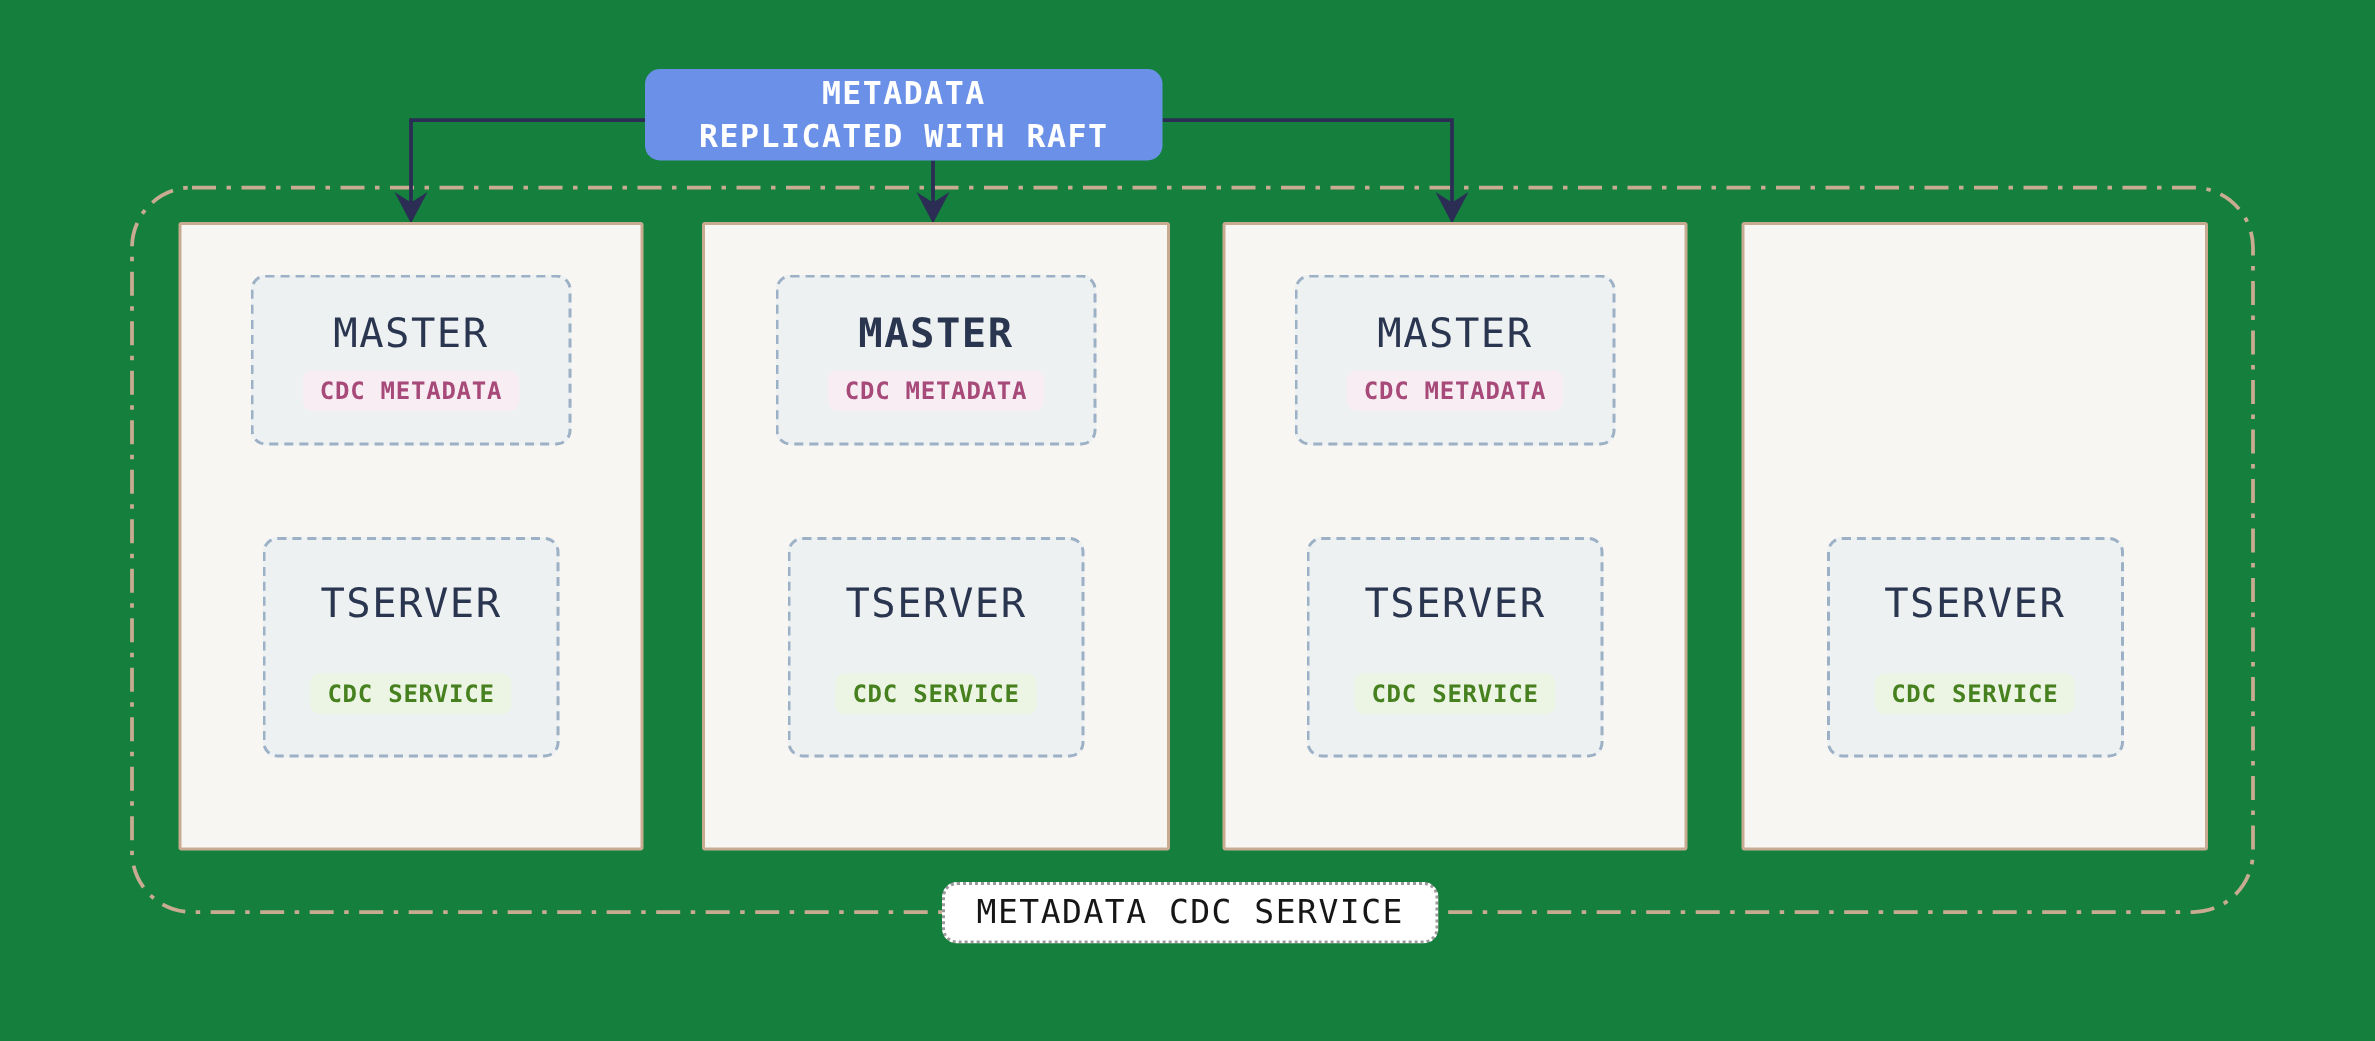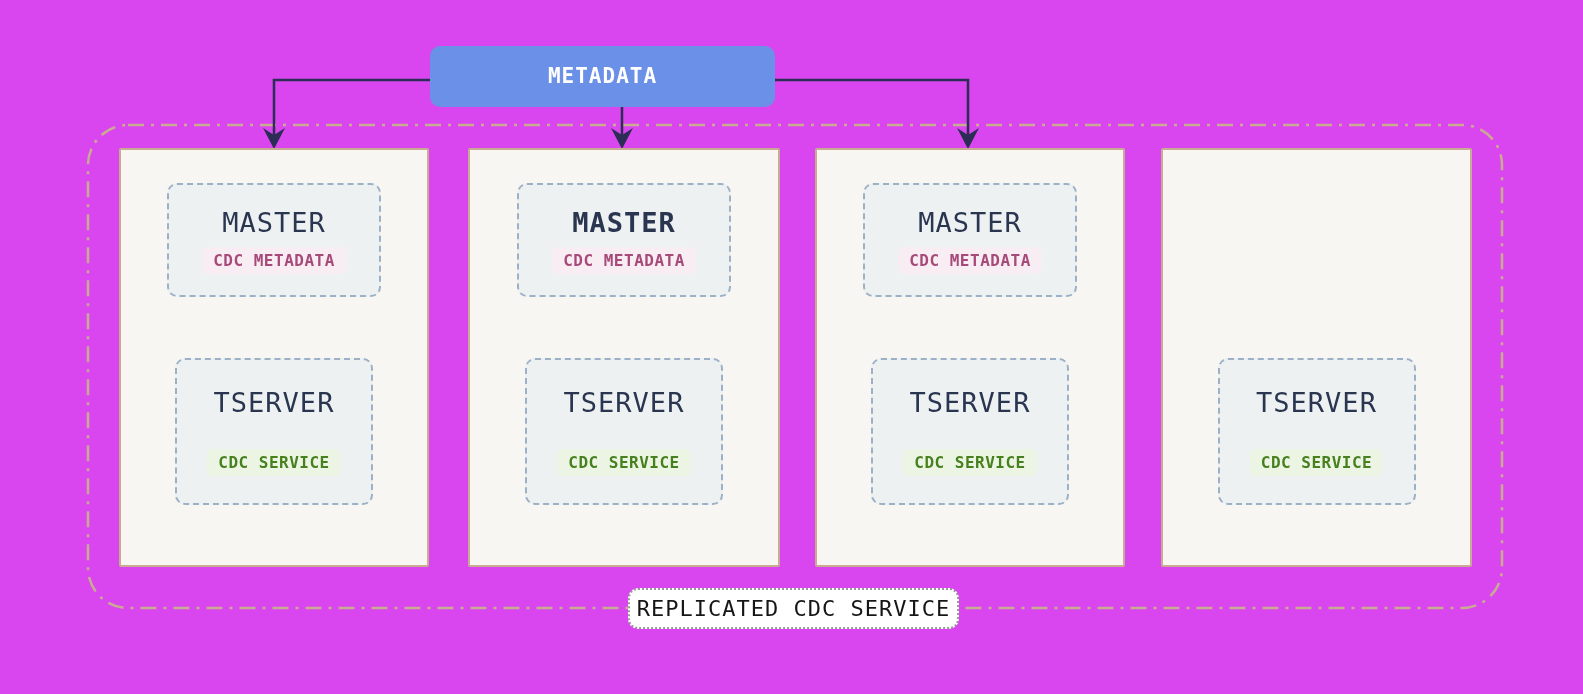--- a/index.html
+++ b/index.html
@@ -8,21 +8,21 @@
     background: #ffffff;
     width: 1583px;
     height: 694px;
     font-family: "DejaVu Sans Mono", "Liberation Mono", monospace;
     overflow: hidden;
   }
   .canvas {
     position: relative;
     width: 1583px;
     height: 694px;
-    background: #d946ef;
+    background: #15803d;
   }
   svg.overlay {
     position: absolute;
     left: 0;
     top: 0;
     width: 1583px;
     height: 694px;
     pointer-events: none;
   }
   .metadata-box {
@@ -139,20 +139,21 @@
     <path d="M622 107 L622 136" fill="none" stroke="#2b2d55" stroke-width="2.5"></path>
     <path d="M775 80 L968 80 L968 136" fill="none" stroke="#2b2d55" stroke-width="2.5"></path>
 
     <path d="M274 149 L263 128 L274 135 L285 128 Z" fill="#2b2d55"></path>
     <path d="M622 149 L611 128 L622 135 L633 128 Z" fill="#2b2d55"></path>
     <path d="M968 149 L957 128 L968 135 L979 128 Z" fill="#2b2d55"></path>
   </svg>
 
   <div class="metadata-box">
     <span>METADATA</span>
+    <span>REPLICATED WITH RAFT</span>
   </div>
 
   <div class="node node-1">
     <div class="inner-box master-box">
       <span class="server-label">MASTER</span>
       <span class="badge badge-metadata">CDC METADATA</span>
     </div>
     <div class="inner-box tserver-box">
       <span class="server-label">TSERVER</span>
       <span class="badge badge-service">CDC SERVICE</span>
@@ -181,15 +182,15 @@
     </div>
   </div>
 
   <div class="node node-4">
     <div class="inner-box tserver-box">
       <span class="server-label">TSERVER</span>
       <span class="badge badge-service">CDC SERVICE</span>
     </div>
   </div>
 
-  <div class="outer-label">REPLICATED CDC SERVICE</div>
+  <div class="outer-label">METADATA CDC SERVICE</div>
 
 </div>
 
 </body></html>

